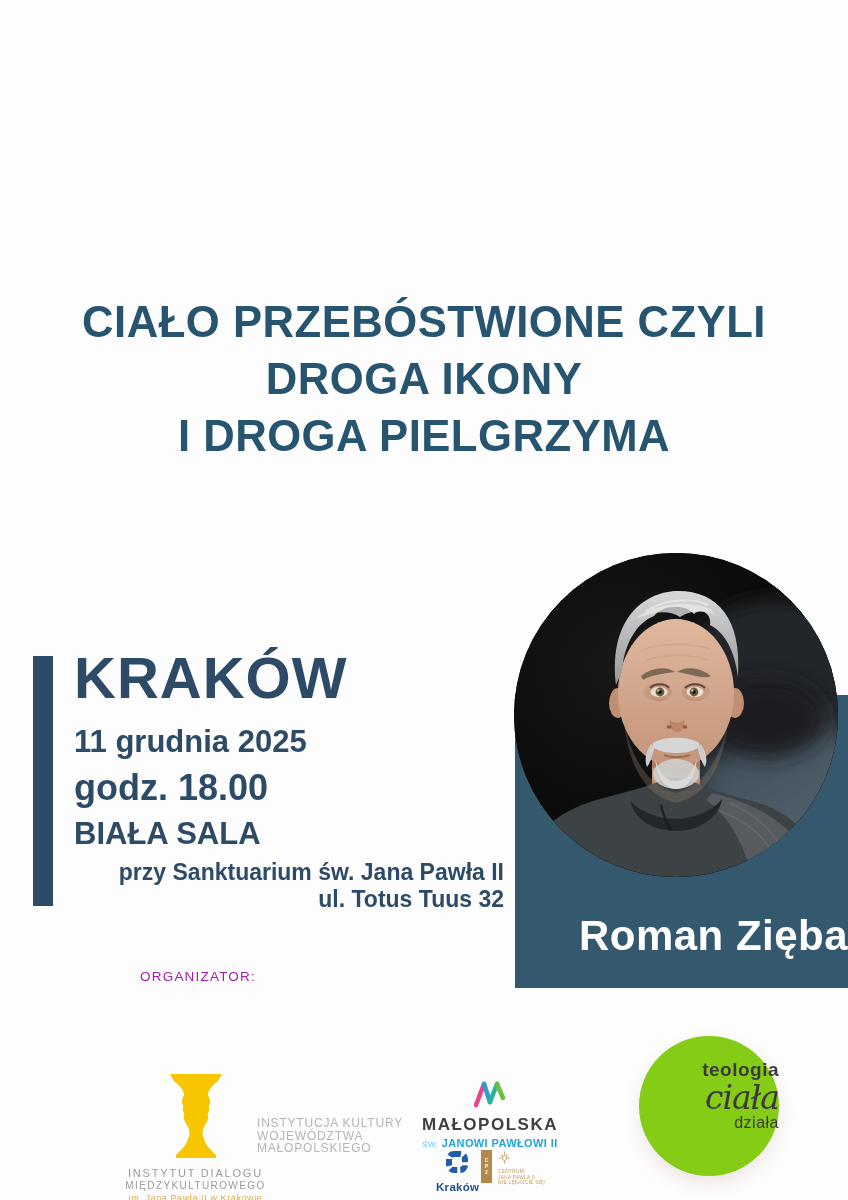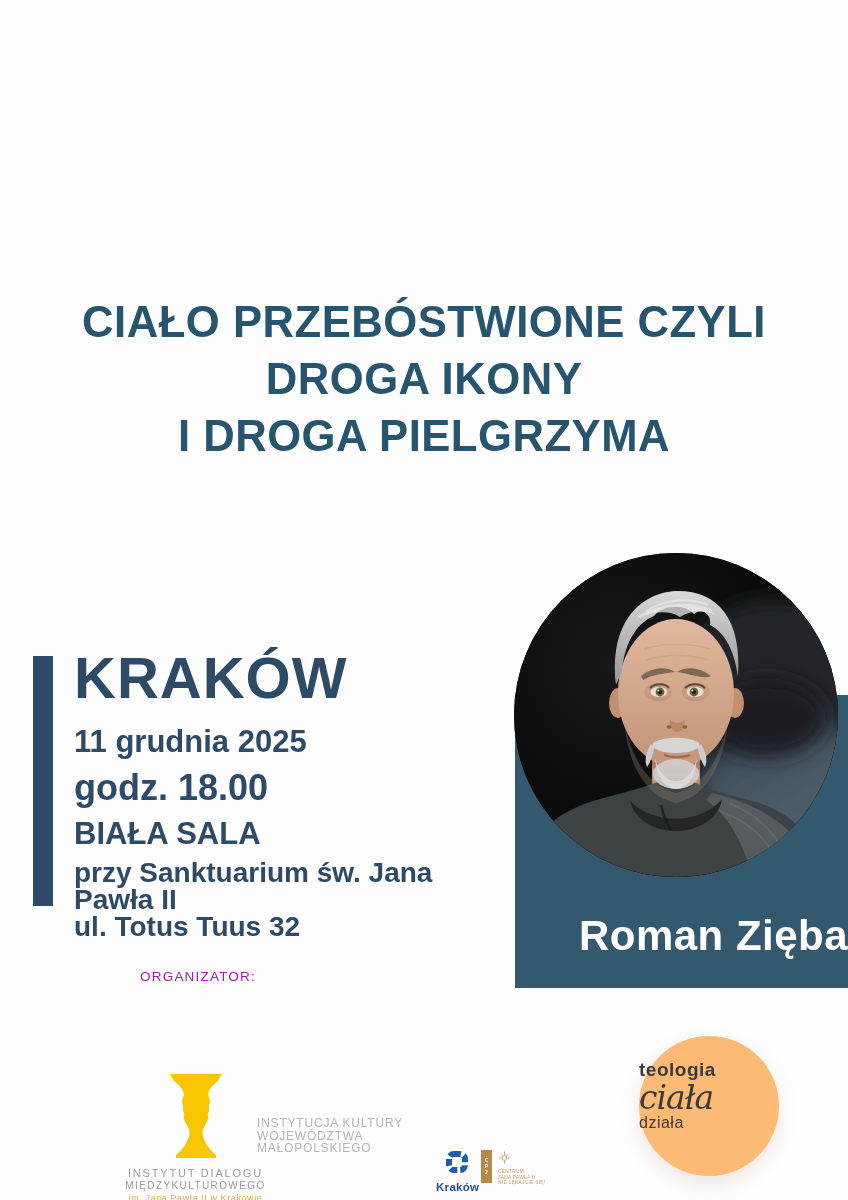--- a/index.html
+++ b/index.html
@@ -17,21 +17,21 @@
     color:#27546f;font-weight:bold;font-size:45px;line-height:57px;
     letter-spacing:0.5px;transform:scaleX(0.97);}
 
   
   .accent-bar{position:absolute;left:33px;top:656px;width:20px;height:250px;background:#2d4b66;}
   .info{position:absolute;left:74px;top:645px;color:#2d4b66;width:430px;}
   .info .city{font-size:58px;font-weight:bold;letter-spacing:1px;line-height:66px;}
   .info .date{font-size:31px;font-weight:bold;margin-top:13px;line-height:36px;}
   .info .time{font-size:36px;font-weight:bold;margin-top:10px;line-height:36px;}
   .info .venue{font-size:31px;font-weight:bold;margin-top:10px;line-height:35px;}
-  .info .addr{font-size:28px;font-weight:bold;margin-top:8px;line-height:27px;}
+  .info .addr{font-size:23px;font-weight:bold;margin-top:8px;line-height:27px;text-align:right;}
 
   
   .panel{position:absolute;left:515px;top:695px;width:333px;height:293px;background:#34586e;}
   .photo{position:absolute;left:514px;top:553px;width:324px;height:324px;
     border-radius:50%;overflow:hidden;background:#0a0a0a;}
   .speaker-name{position:absolute;left:515px;top:912px;width:397px;text-align:center;
     color:#ffffff;font-size:42px;font-weight:bold;letter-spacing:0.5px;}
 
   
   .footer-label{position:absolute;top:969px;font-size:13.5px;color:#a21caf;
@@ -56,21 +56,21 @@
   .krk .name{font-size:11.5px;font-weight:bold;color:#1f4f93;margin-top:2px;letter-spacing:0.3px;}
 
   .cjp{position:absolute;left:481px;top:1150px;display:flex;align-items:flex-start;}
   .cjp .bar{width:11px;height:33px;background:#b3894a;display:flex;flex-direction:column;
     align-items:center;justify-content:center;gap:1px;}
   .cjp .bar span{font-size:5px;color:#ffffff;line-height:5px;font-weight:bold;}
   .cjp .right{margin-left:6px;}
   .cjp .lines{font-size:4.8px;line-height:5.6px;color:#c49a58;letter-spacing:0.3px;margin-top:1px;}
 
   .badge{position:absolute;left:639px;top:1036px;width:140px;height:140px;border-radius:50%;
-    background:#fdba74;box-shadow:0 8px 18px rgba(180,150,140,0.22);text-align:left;color:#3a3a3a;}
+    background:#84cc16;box-shadow:0 8px 18px rgba(180,150,140,0.22);text-align:right;color:#3a3a3a;}
   .badge .t{margin-top:23px;font-size:19px;font-weight:bold;letter-spacing:0.5px;}
   .badge .m{font-family:"DejaVu Serif",serif;font-style:italic;font-size:33px;
     letter-spacing:-1px;margin-top:-3px;}
   .badge .b{font-size:16px;font-weight:normal;margin-top:-3px;letter-spacing:0.5px;}
 </style>
 </head>
 <body>
 
 <div class="poster">
 
@@ -189,20 +189,35 @@
     <div class="l2">MIĘDZYKULTUROWEGO</div>
     <div class="l3">im. Jana Pawła II w Krakowie</div>
   </div>
 
   <div class="ik-block">
     <div>INSTYTUCJA KULTURY</div>
     <div>WOJEWÓDZTWA</div>
     <div>MAŁOPOLSKIEGO</div>
   </div>
 
+  <div class="mal">
+    <svg width="40" height="29" viewBox="0 0 40 29">
+      <g stroke-width="4.6" stroke-linecap="round" fill="none">
+        <path d="M6,26 L14,5" stroke="#e8468c"></path>
+        <path d="M14,5 L20,23" stroke="#2e9bd6"></path>
+        <path d="M20,23 L27,5" stroke="#2bb39b"></path>
+        <path d="M27,5 L33,19" stroke="#6fbe44"></path>
+      </g>
+    </svg>
+    <div class="name">MAŁOPOLSKA</div>
+    <div class="dedic">
+      <span class="pfx">ŚW.</span>
+      <span>JANOWI PAWŁOWI II</span>
+    </div>
+  </div>
 
   <div class="krk">
     <svg width="26" height="26" viewBox="0 0 26 26">
       <rect x="5" y="5" width="16" height="16" rx="5" fill="none" stroke="#1f5fa9" stroke-width="6" stroke-dasharray="7 3"></rect>
     </svg>
     <div class="name">Kraków</div>
   </div>
 
   <div class="cjp">
     <div class="bar">

